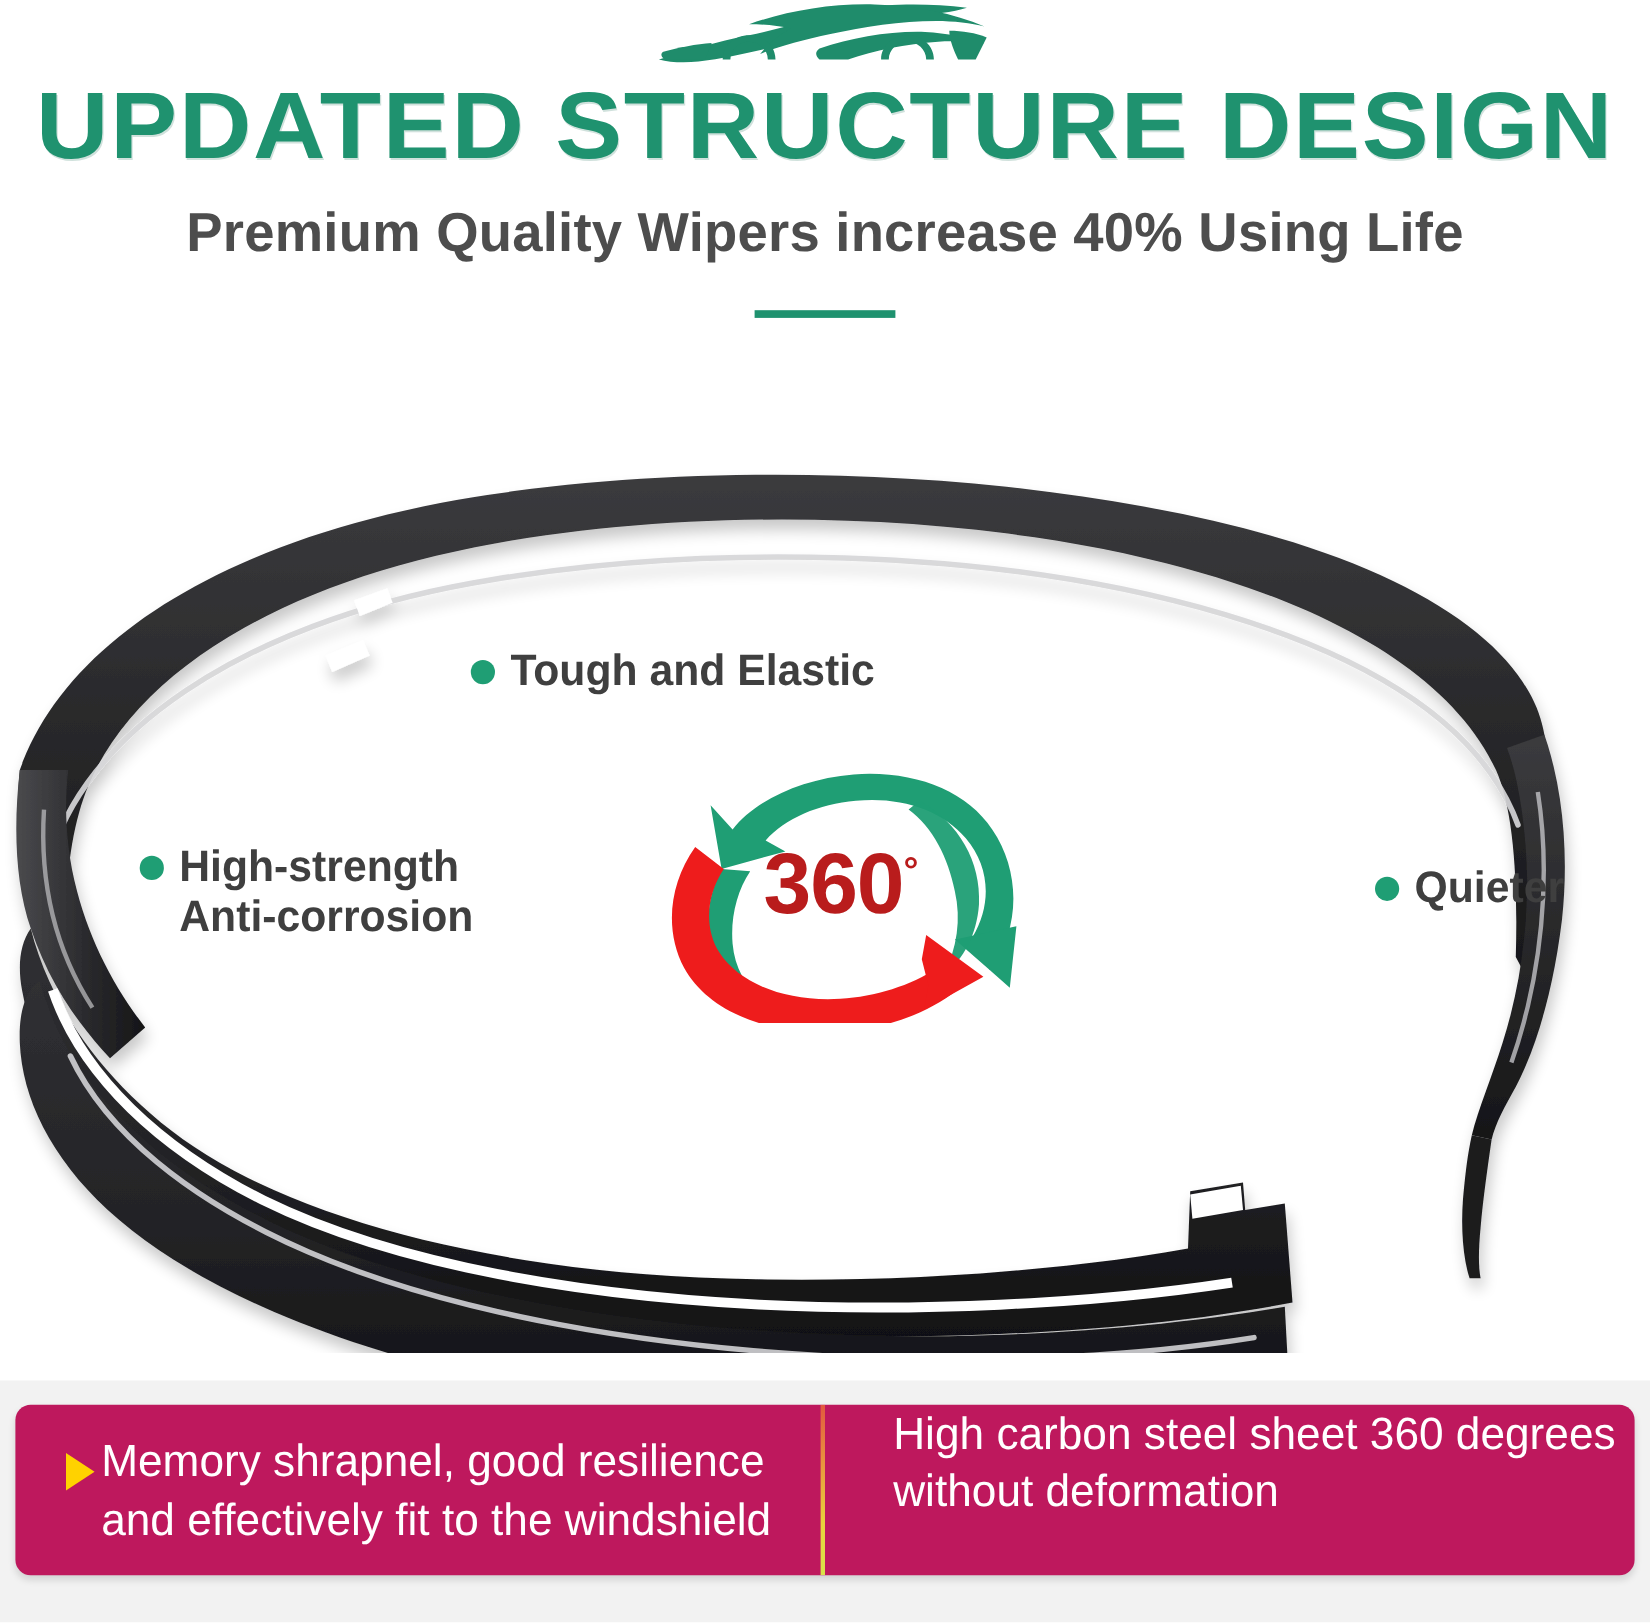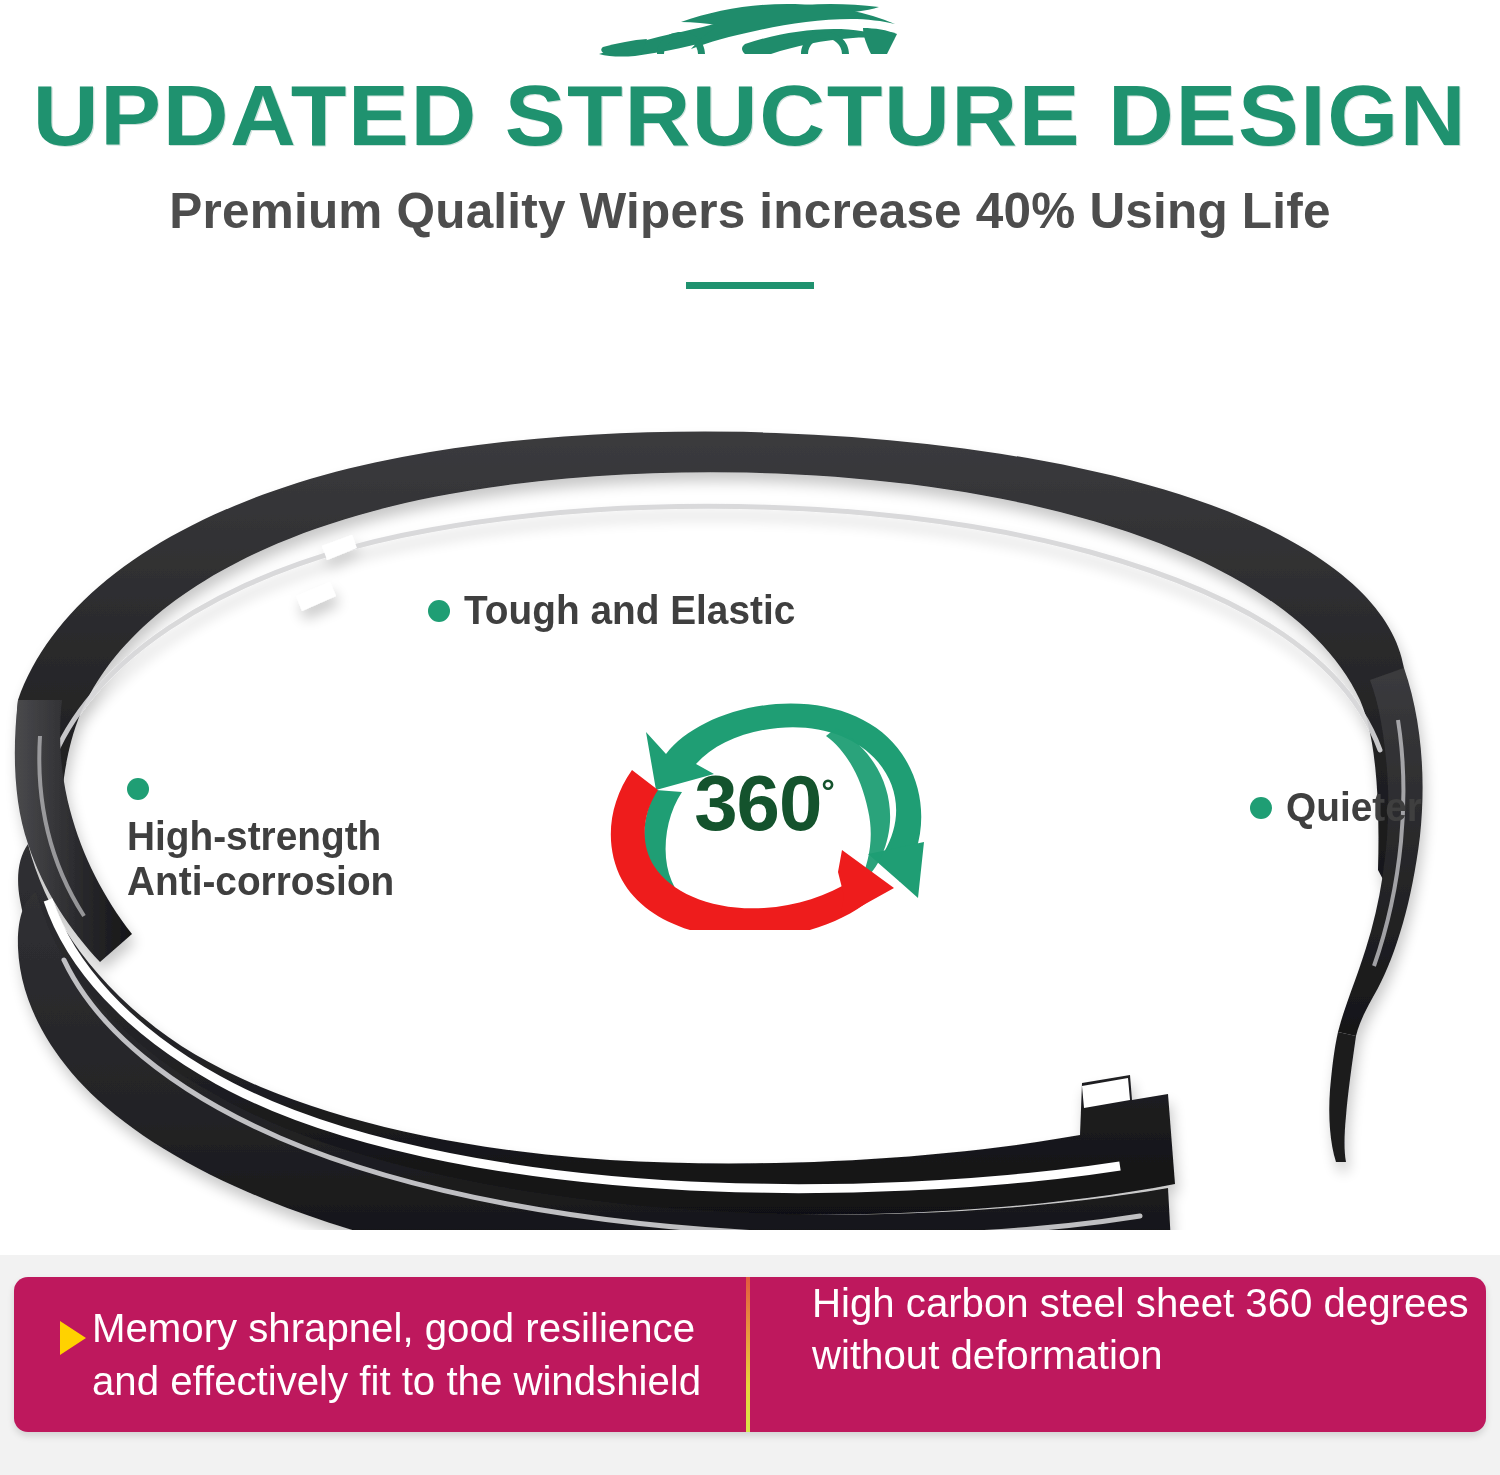--- a/index.html
+++ b/index.html
@@ -82,42 +82,42 @@
     font-family: "Liberation Sans Narrow", "Liberation Sans", sans-serif;
     font-size: 40px;
     font-weight: 600;
     color: #3f3f3f;
     line-height: 1.12;
     transform: scaleX(0.97);
     transform-origin: left center;
   }
   #feature-tough      { left: 428px; top: 588px; }
   #feature-antiox     { left: 900px; top: 588px; }
-  #feature-strength   { left: 127px; top: 766px; flex-direction: column; }
+  #feature-strength   { left: 127px; top: 766px; }
   #feature-quieter    { left: 1250px; top: 785px; }
 
   
   #badge-360 {
     position: absolute;
     left: 578px; top: 692px;
     width: 380px; height: 238px;
   }
   #badge-360 svg { display: block; width: 380px; height: 238px; }
   #badge-text {
     position: absolute;
     left: 0; top: 0;
     width: 380px; height: 238px;
     display: flex; align-items: center; justify-content: center;
     pointer-events: none;
   }
   #badge-text span {
     font-family: "Liberation Sans Narrow", "Liberation Sans", sans-serif;
     font-size: 78px;
     font-weight: 700;
-    color: #14532d;
+    color: #b91c1c;
     letter-spacing: -1px;
     transform: translate(-4px, -8px);
   }
   #badge-text sup {
     font-size: 34px;
     vertical-align: super;
     font-weight: 700;
   }
 
   

